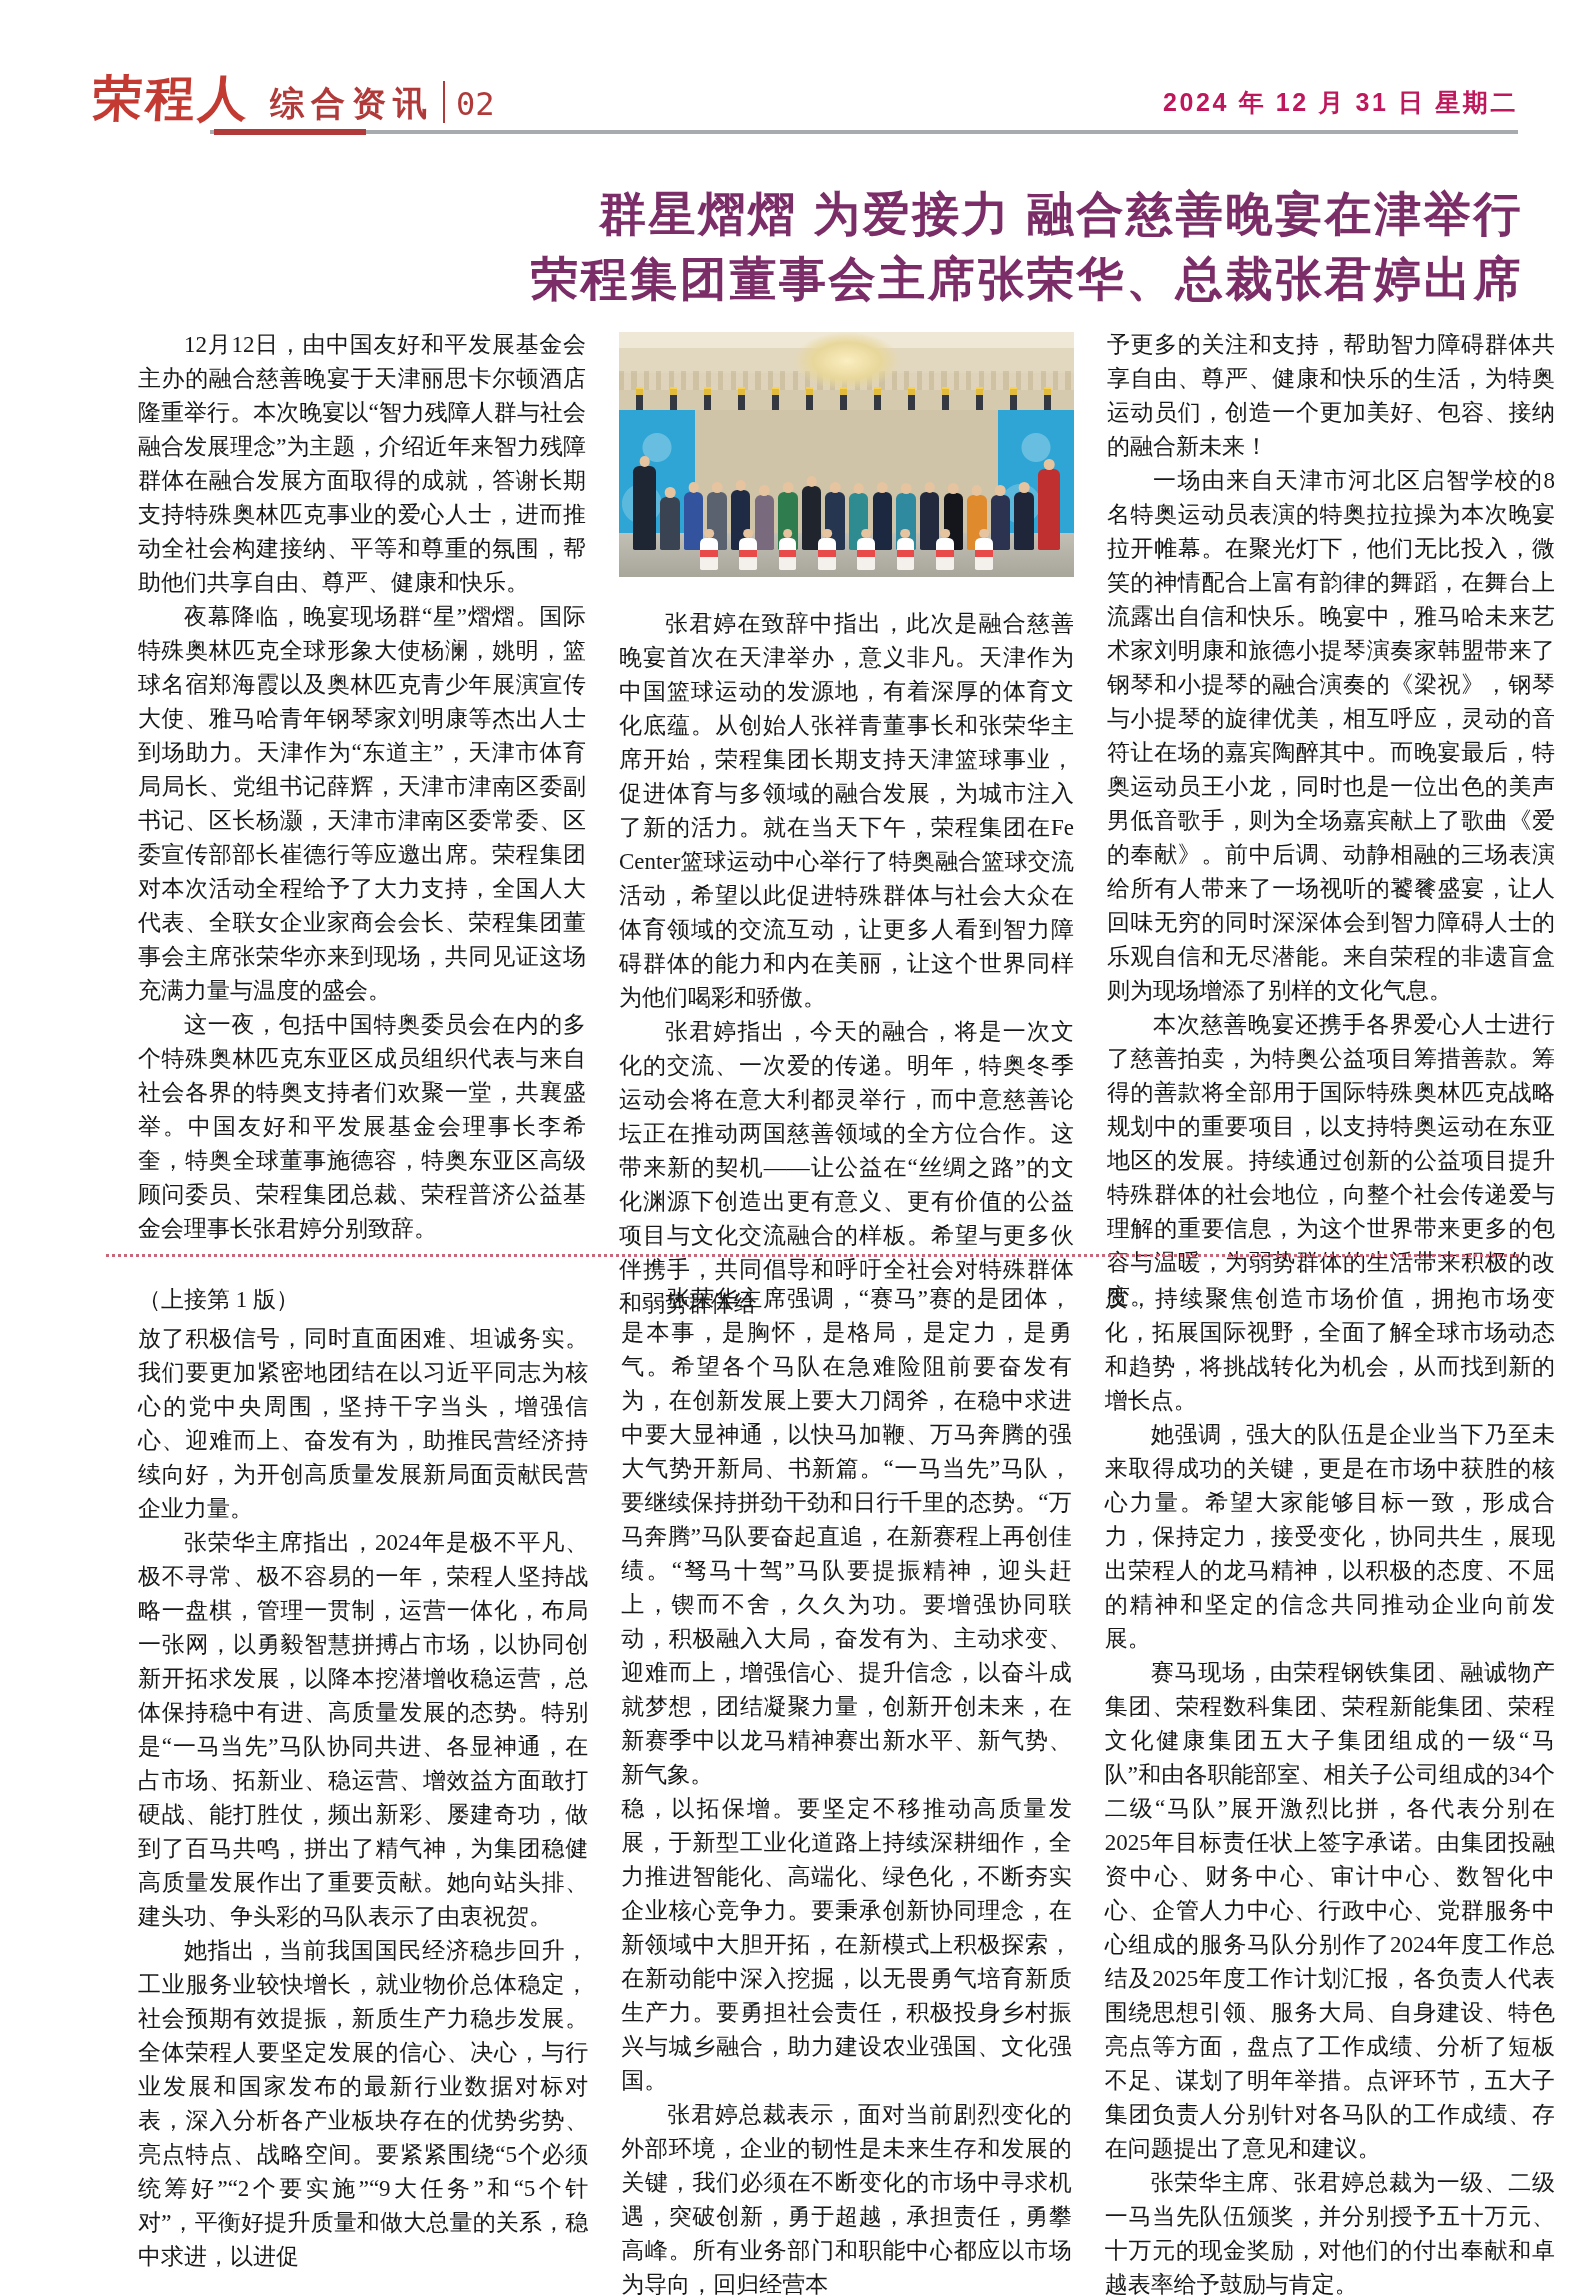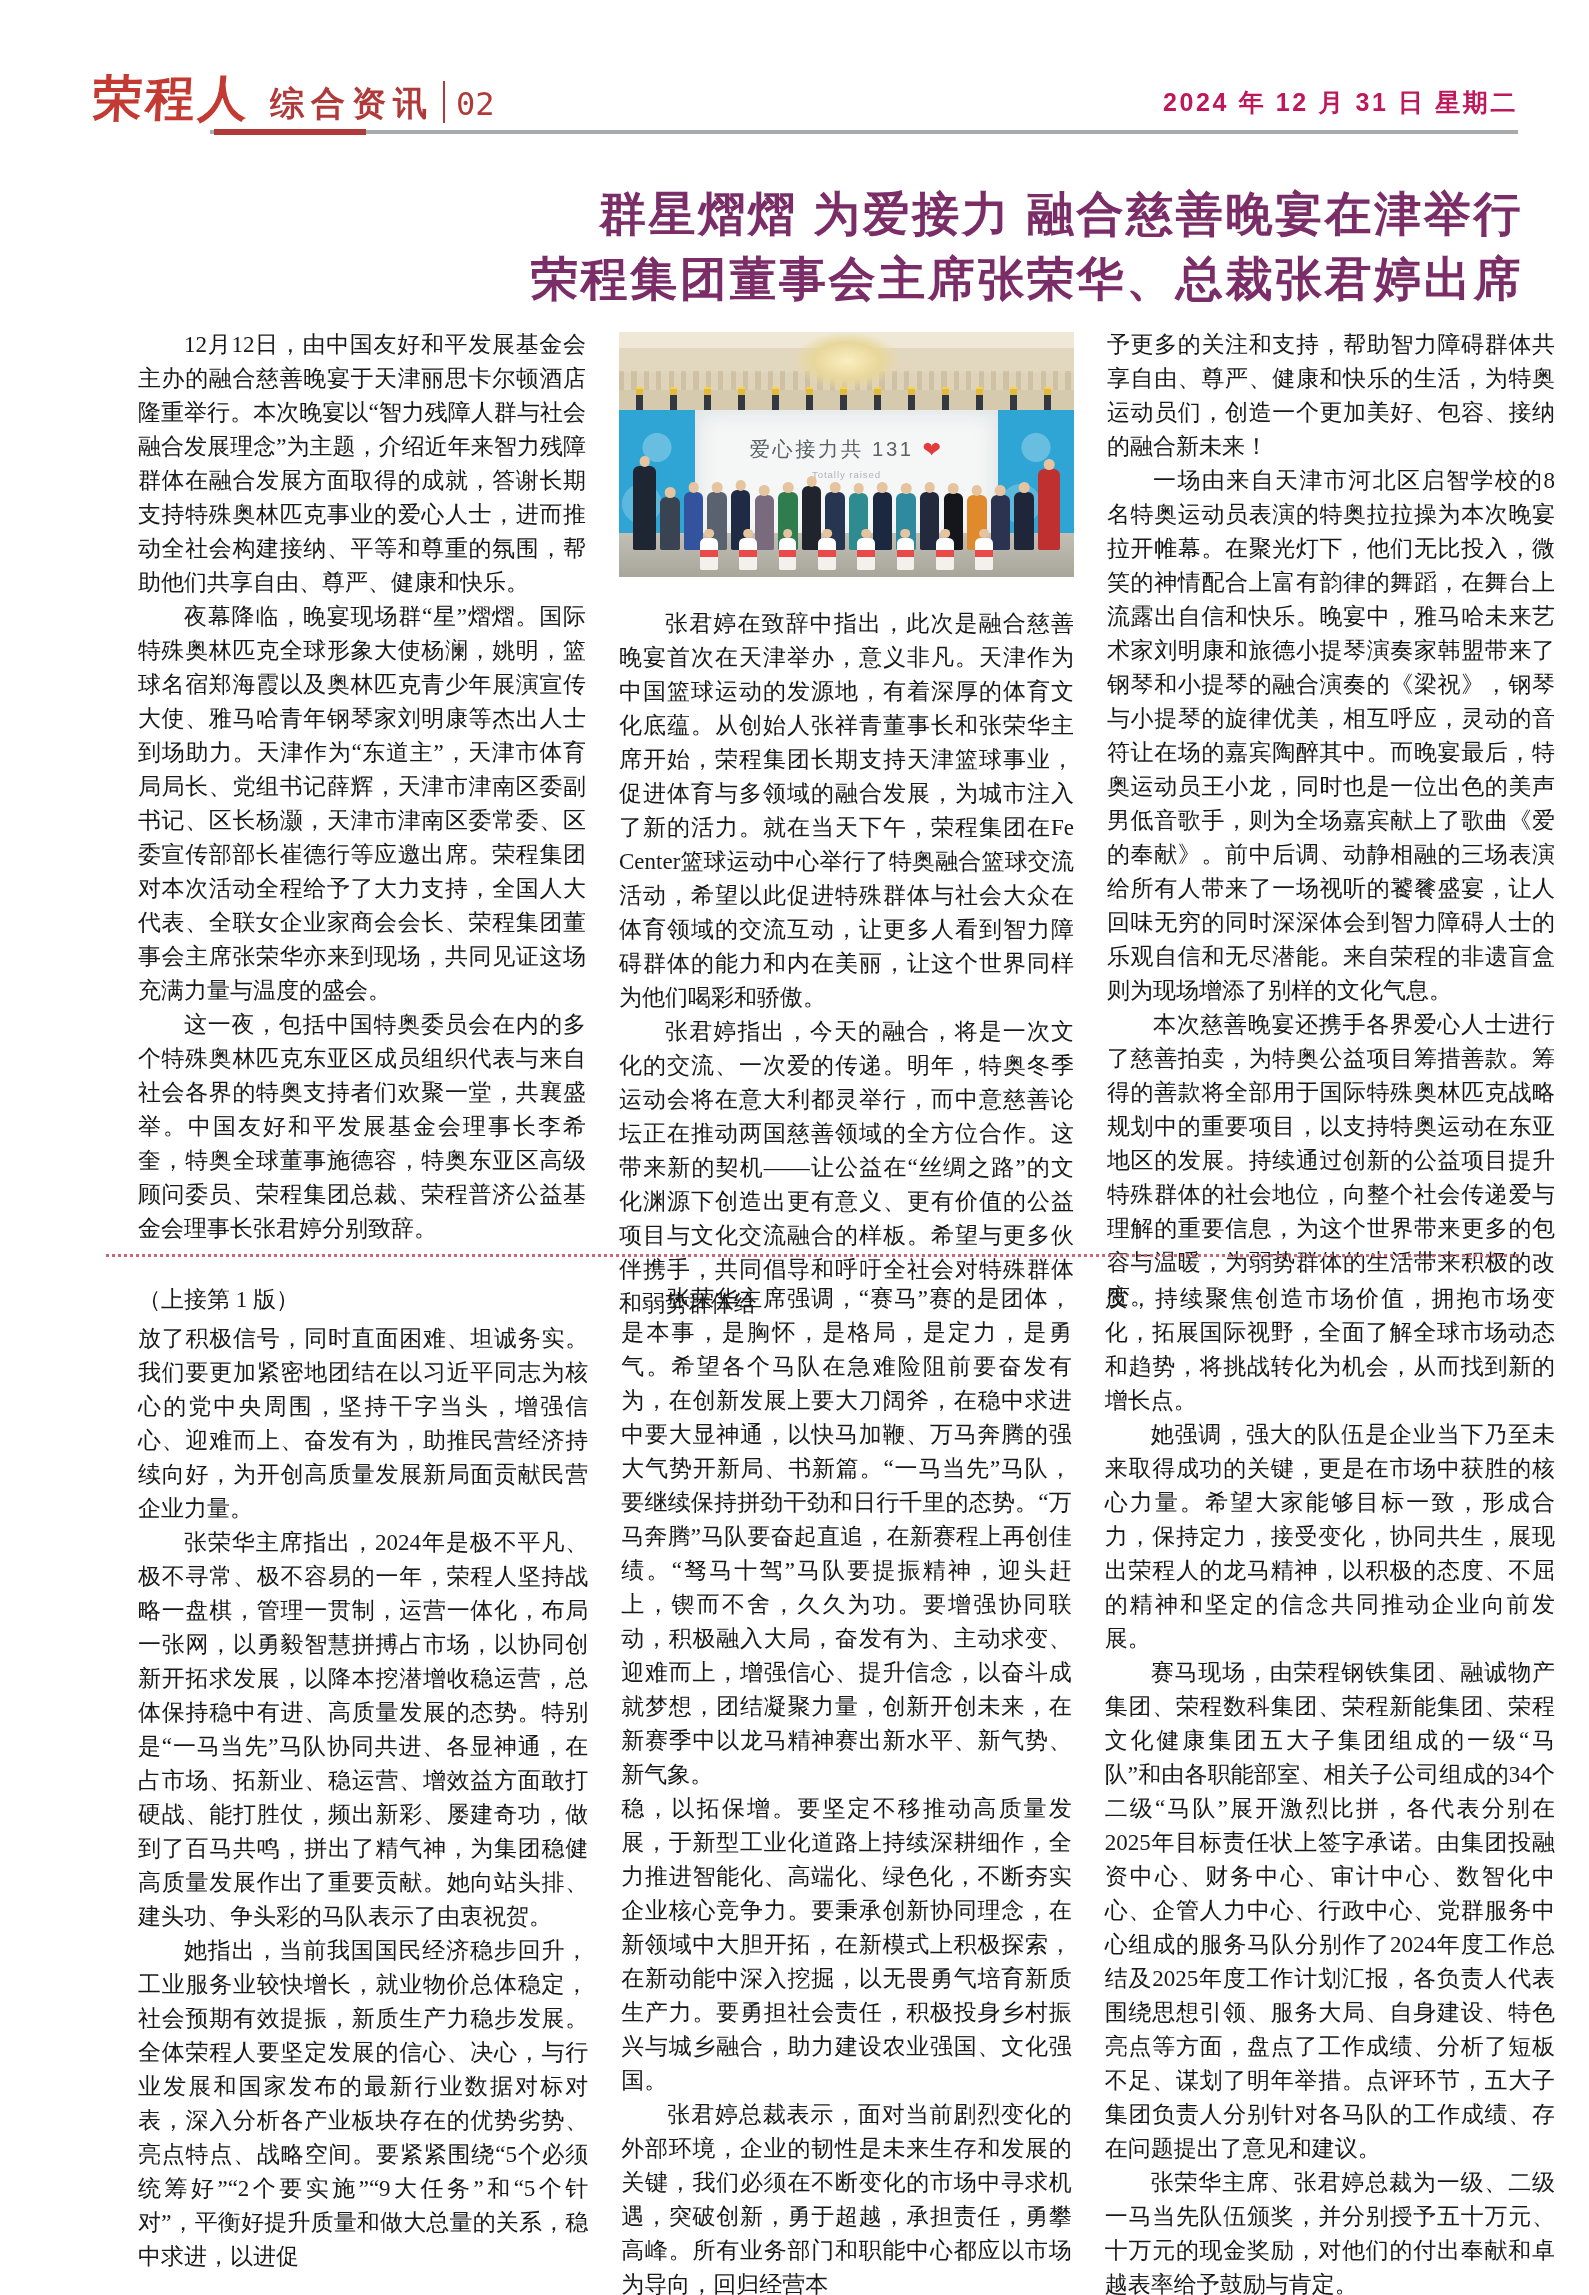--- a/index.html
+++ b/index.html
@@ -119,24 +119,20 @@
       <p class="para indent">这一夜，包括中国特奥委员会在内的多个特殊奥林匹克东亚区成员组织代表与来自社会各界的特奥支持者们欢聚一堂，共襄盛举。中国友好和平发展基金会理事长李希奎，特奥全球董事施德容，特奥东亚区高级顾问委员、荣程集团总裁、荣程普济公益基金会理事长张君婷分别致辞。</p>
     </div>
     <div class="col">
       <div class="photo">
         <div class="ph-ceiling"></div>
         <div class="ph-arches"></div>
         <div class="chandelier"></div>
         <div class="lights"></div>
         <div class="ph-panel left"></div>
         <div class="ph-panel right"></div>
-        <div class="ph-screen">
-          <div class="screen-line"><span>爱心接力共  131</span><span class="screen-heart">❤</span></div>
-          <div class="screen-sub">Totally raised</div>
-        </div>
         <div class="ph-floor"></div>
         <div class="crowd">
           <span class="adult"></span>
           <span class="adult"></span>
           <span class="adult"></span>
           <span class="adult"></span>
           <span class="adult"></span>
           <span class="adult"></span>
           <span class="adult"></span>
           <span class="adult"></span>

